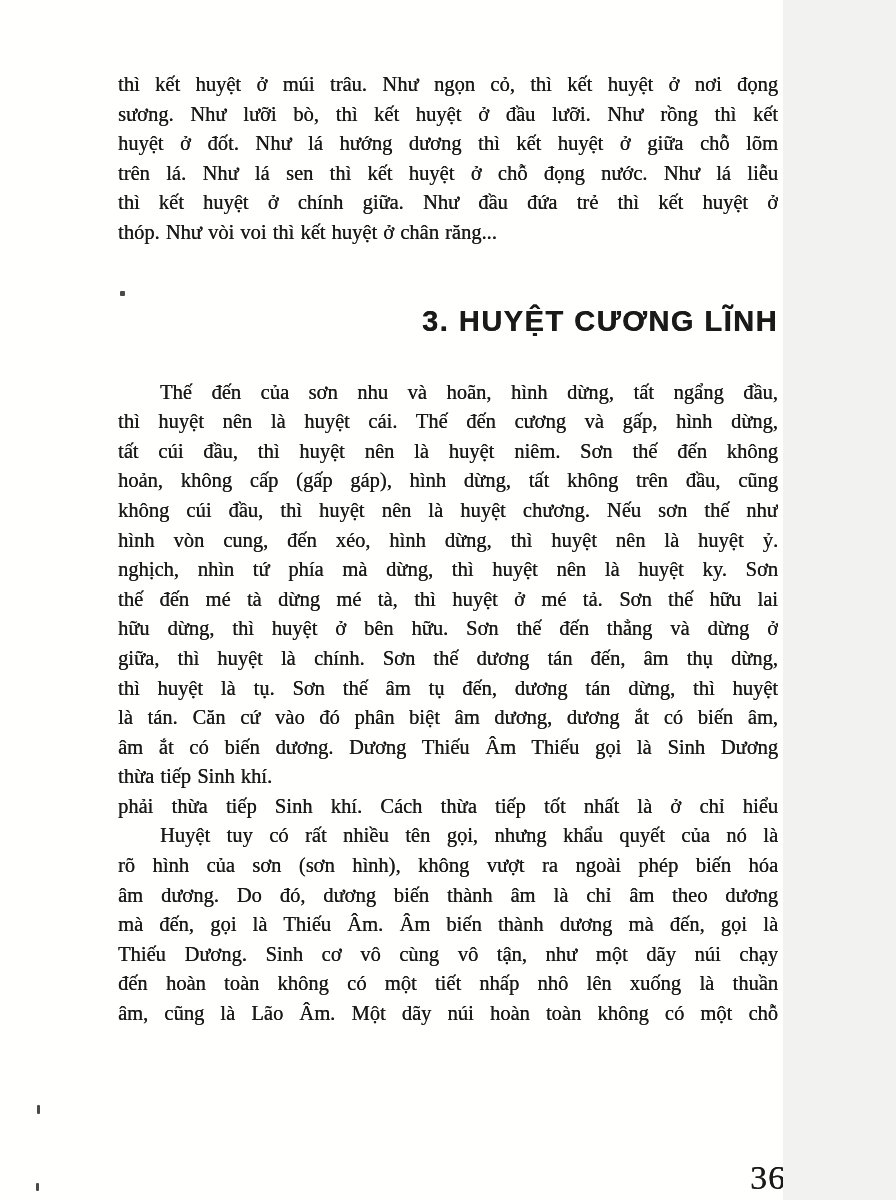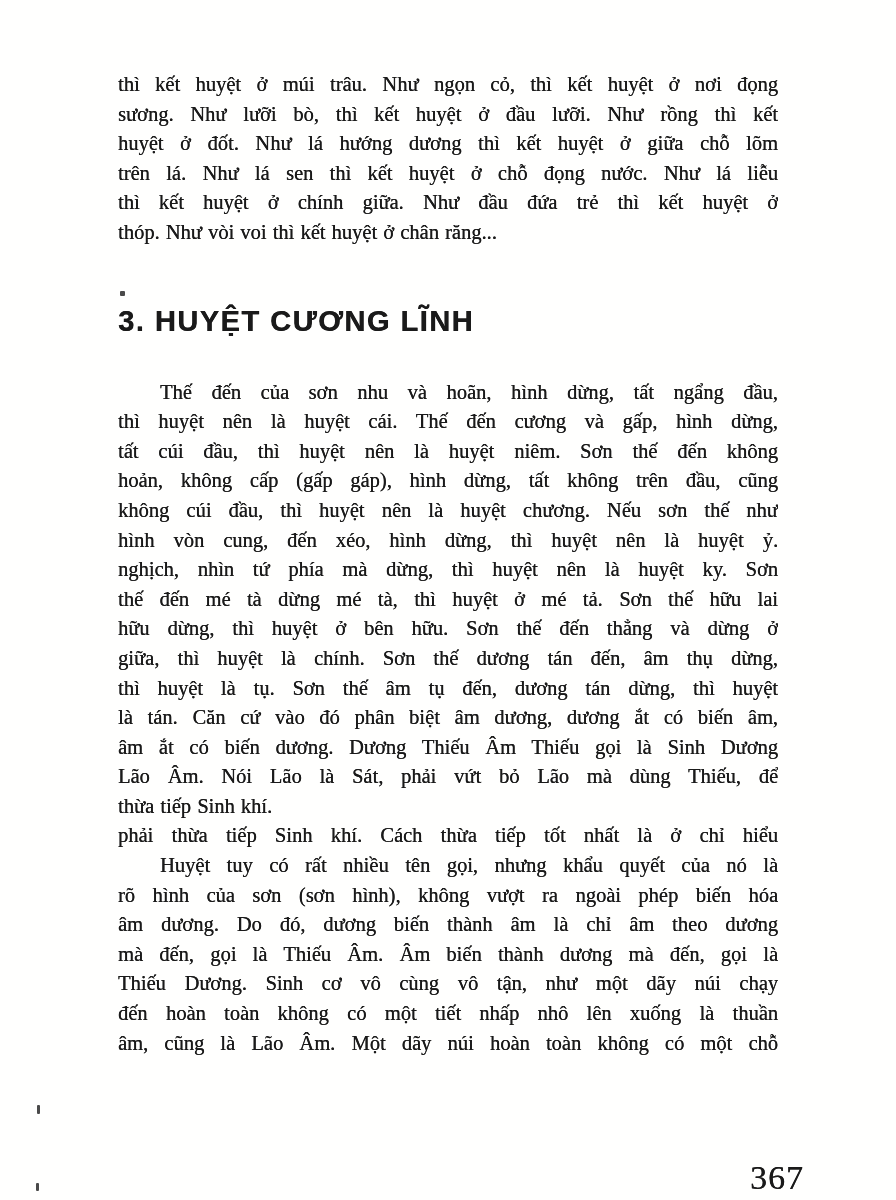--- a/index.html
+++ b/index.html
@@ -3,21 +3,21 @@
 <meta charset="utf-8">
 <style>
   html, body { margin: 0; padding: 0; }
   body {
     width: 896px; height: 1200px;
     background: #f2f2f0;
     font-family: "Liberation Serif", serif;
   }
   .page {
     position: relative;
-    width: 896px; height: 1200px;
+    width: 783px; height: 1200px;
     background: var(--paper, #fffffe);
     color: var(--ink, #1a1a1a);
     overflow: hidden;
   }
   .content {
     position: absolute;
     left: 118px; top: 70px; width: 660px;
   }
   .para {
     font-size: 20.5px;
@@ -33,21 +33,21 @@
   }
   .para .line.short { text-align-last: left; }
   .para .line.indent { text-indent: 42px; }
   .it { }
   .heading {
     font-family: "Liberation Sans", sans-serif;
     font-weight: 800;
     font-size: 29px;
     line-height: 34px;
     letter-spacing: 1.5px;
-    text-align: left;
+    text-align: right;
     margin: 56px 0 40px 0;
     color: var(--ink, #111);
     text-shadow: 0.4px 0 0 currentColor;
   }
   .page-number {
     position: absolute;
     top: 1159px; left: 750px;
     font-size: 34px;
     font-weight: normal;
     letter-spacing: 1px;
@@ -81,21 +81,20 @@
         <div class="line"><span>hoản, không cấp (gấp gáp), hình dừng, tất không trên đầu, cũng</span></div>
         <div class="line"><span>không cúi đầu, thì huyệt nên là huyệt </span><span class="it">chương</span><span>. Nếu sơn thế như</span></div>
         <div class="line"><span>hình vòn cung, đến xéo, hình dừng, thì huyệt nên là huyệt </span><span class="it">ỷ</span><span>.</span></div>
         <div class="line"><span>nghịch, nhìn tứ phía mà dừng, thì huyệt nên là huyệt </span><span class="it">ky</span><span>. Sơn</span></div>
         <div class="line"><span>thế đến mé tà dừng mé tà, thì huyệt ở mé </span><span class="it">tả</span><span>. Sơn thế hữu lai</span></div>
         <div class="line"><span>hữu dừng, thì huyệt ở bên </span><span class="it">hữu</span><span>. Sơn thế đến thẳng và dừng ở</span></div>
         <div class="line"><span>giữa, thì huyệt là </span><span class="it">chính</span><span>. Sơn thế dương tán đến, âm thụ dừng,</span></div>
         <div class="line"><span>thì huyệt là </span><span class="it">tụ</span><span>. Sơn thế âm tụ đến, dương tán dừng, thì huyệt</span></div>
         <div class="line"><span>là </span><span class="it">tán</span><span>. Căn cứ vào đó phân biệt âm dương, dương ắt có biến âm,</span></div>
         <div class="line"><span>âm ắt có biến dương. Dương Thiếu Âm Thiếu gọi là Sinh Dương</span></div>
-        <div class="line"><span>Lão Âm. Nói Lão là Sát, phải vứt bỏ Lão mà dùng Thiếu, để</span></div>
         <div class="line short"><span>thừa tiếp Sinh khí.</span></div>
       </div>
     <div class="para">
         <div class="line"><span>phải thừa tiếp Sinh khí. Cách thừa tiếp tốt nhất là ở chỉ hiểu</span></div>
         <div class="line indent"><span>Huyệt tuy có rất nhiều tên gọi, nhưng khẩu quyết của nó là</span></div>
         <div class="line"><span>rõ hình của sơn (sơn hình), không vượt ra ngoài phép biến hóa</span></div>
         <div class="line"><span>âm dương. Do đó, dương biến thành âm là chỉ âm theo dương</span></div>
         <div class="line"><span>mà đến, gọi là Thiếu Âm. Âm biến thành dương mà đến, gọi là</span></div>
         <div class="line"><span>Thiếu Dương. Sinh cơ vô cùng vô tận, như một dãy núi chạy</span></div>
         <div class="line"><span>đến hoàn toàn không có một tiết nhấp nhô lên xuống là thuần</span></div>

